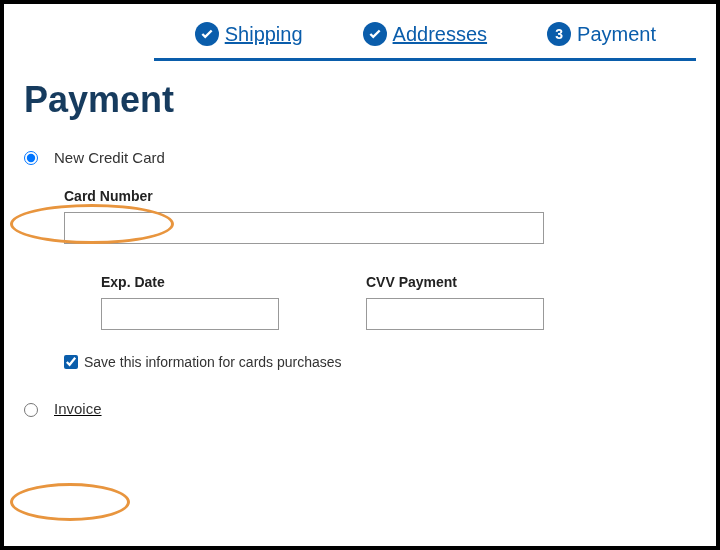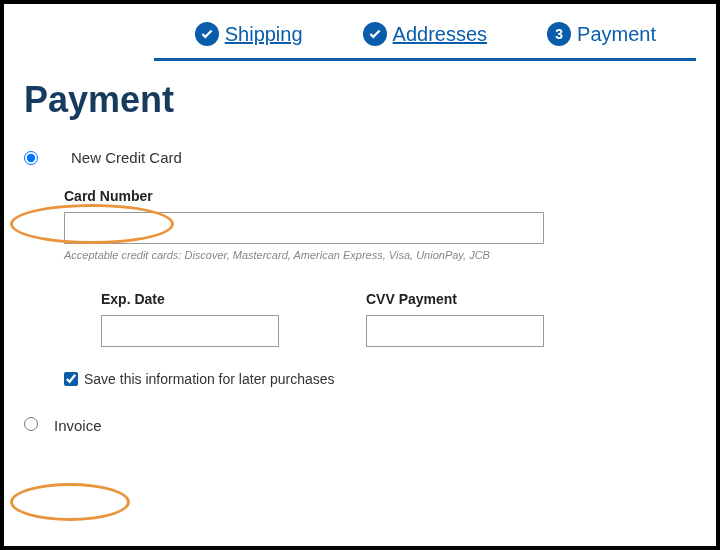--- a/index.html
+++ b/index.html
@@ -59,21 +59,21 @@
       font-family: "Arial Narrow", Arial, sans-serif;
       font-size: 24px;
       color: #163b5e;
       font-weight: 500;
       margin-bottom: 16px;
       font-stretch: condensed;
     }
     .option-row {
       display: flex;
       align-items: center;
-      gap: 33px;
+      gap: 16px;
       margin-bottom: 10px;
       position: relative;
     }
     .option-row label {
       font-size: 15px;
       color: #333;
     }
     .card-section {
       margin-left: 40px;
       margin-top: 22px;
@@ -108,24 +108,25 @@
     .checkbox-row {
       display: flex;
       align-items: center;
       gap: 6px;
       margin-top: 24px;
       font-size: 14px;
       color: #333;
     }
     .invoice-row {
       display: flex;
-      align-items: flex-start;
+      align-items: flex-end;
       gap: 16px;
       margin-top: 30px;
       position: relative;
+      text-decoration: underline;
     }
     .invoice-row label { font-size: 15px; color: #333; }
     .highlight-oval {
       position: absolute;
       border: 3px solid #e8953e;
       border-radius: 50%;
       pointer-events: none;
     }
     .oval1 { left: 6px; top: 200px; width: 164px; height: 40px; }
     .oval2 { left: 6px; top: 479px; width: 120px; height: 38px; }
@@ -162,36 +163,35 @@
   <h1>Payment</h1>
 
   <div class="option-row">
     <input type="radio" name="pm" checked="" style="">
     <label>New Credit Card</label>
   </div>
 
   <div class="card-section">
     <label class="field-label">Card Number</label>
     <input class="text-input" type="text" value="" style="">
-    <div class="hint">Acceptable credit cards: Discover, Mastercard, American Express, Visa, UnionPay, JCB</div>
 
     <div class="row2">
       <div class="col">
         <label class="field-label">Exp. Date</label>
         <input class="text-input" type="text" value="" style="">
       </div>
       <div class="col">
         <label class="field-label">CVV Payment</label>
         <input class="text-input" type="text" value="" style="">
       </div>
     </div>
 
     <div class="checkbox-row">
       <input type="checkbox" checked="" style="">
-      <label>Save this information for later purchases</label>
+      <label>Save this information for cards purchases</label>
     </div>
   </div>
 
   <div class="invoice-row">
     <input type="radio" name="pm" style="">
     <label>Invoice</label>
   </div>
 </div>
 
 <div class="highlight-oval oval1"></div>

